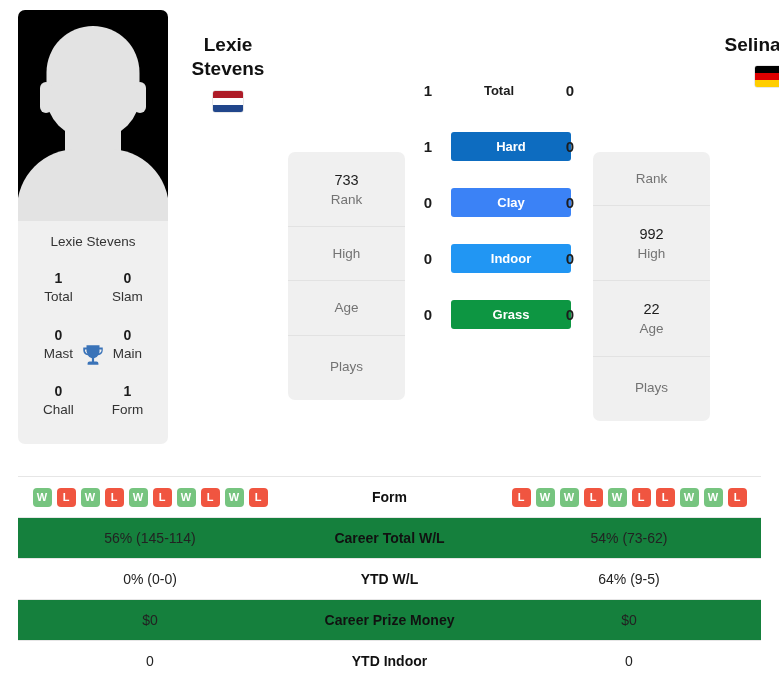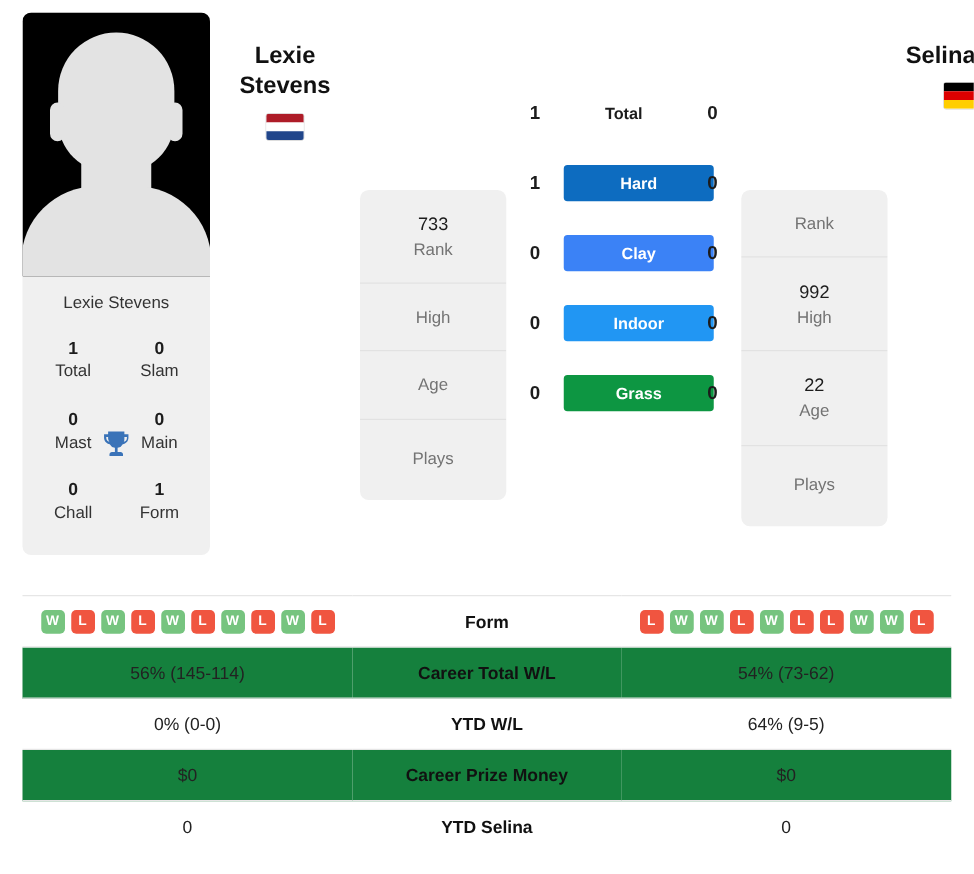--- a/index.html
+++ b/index.html
@@ -418,19 +418,19 @@
         <td class="mid">YTD W/L</td>
         <td>64% (9-5)</td>
       </tr>
       <tr class="alt">
         <td>$0</td>
         <td class="mid">Career Prize Money</td>
         <td>$0</td>
       </tr>
       <tr>
         <td>0</td>
-        <td class="mid">YTD Selina</td>
+        <td class="mid">YTD Indoor</td>
         <td>0</td>
       </tr>
     </tbody>
   </table>
 
 </div>
 
 </body></html>

